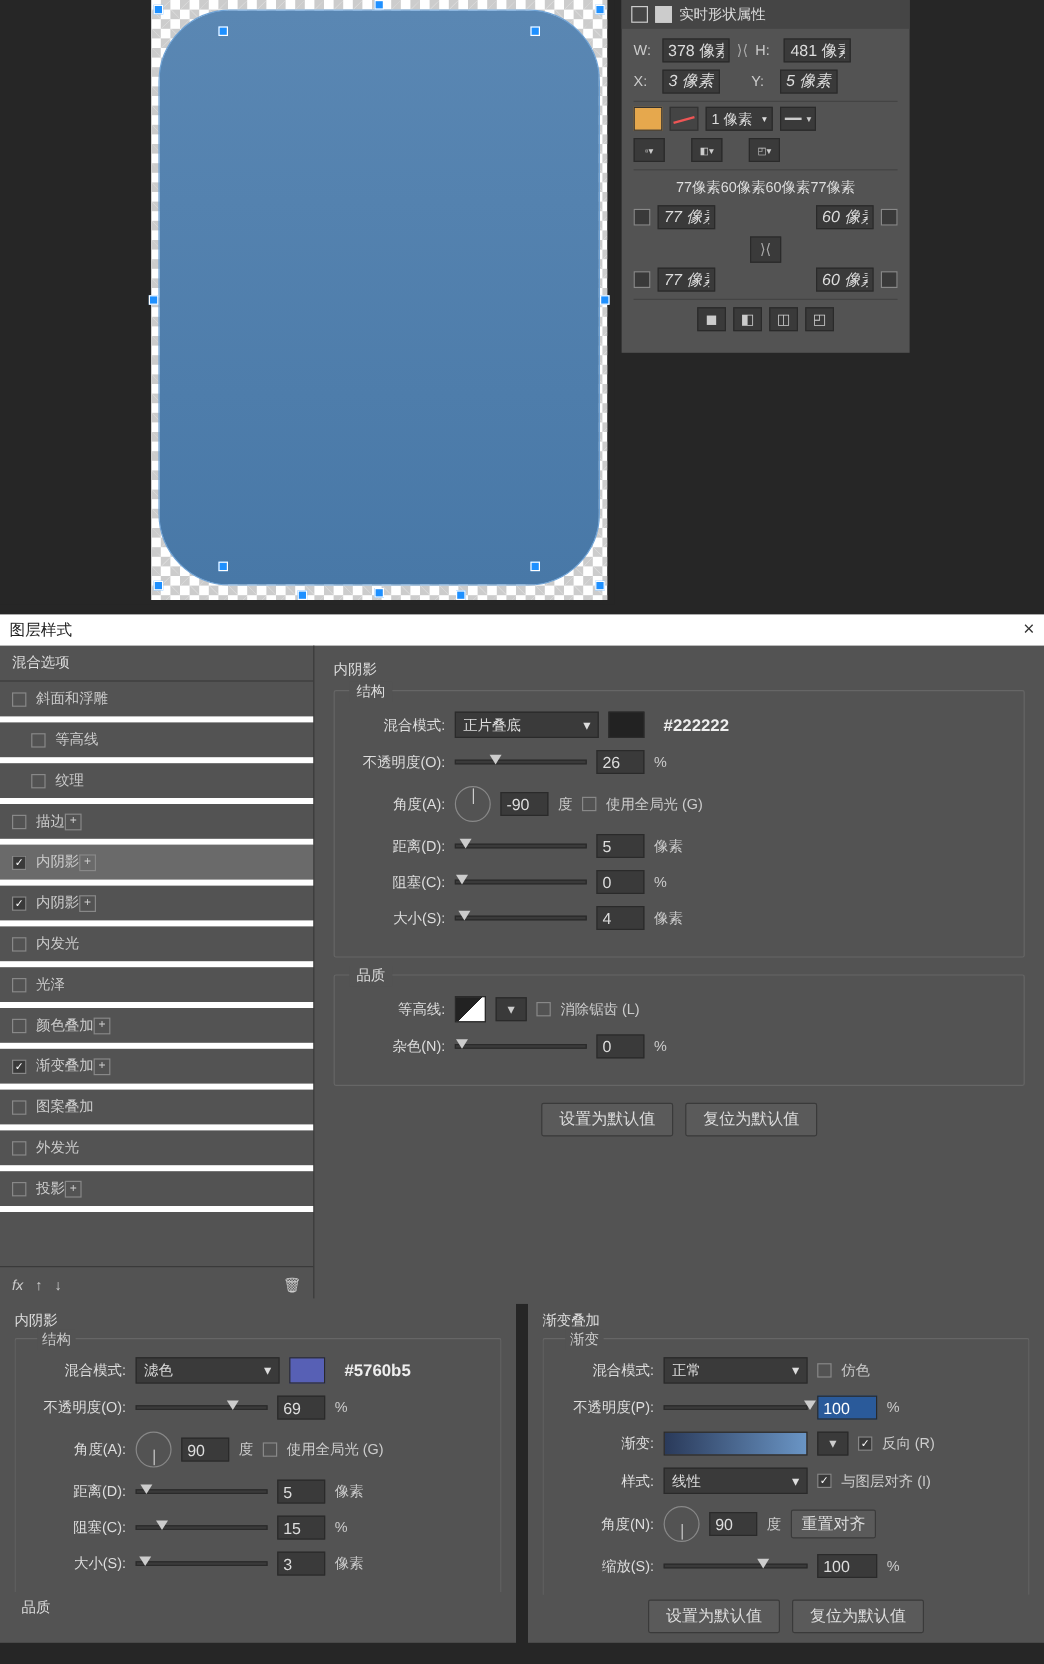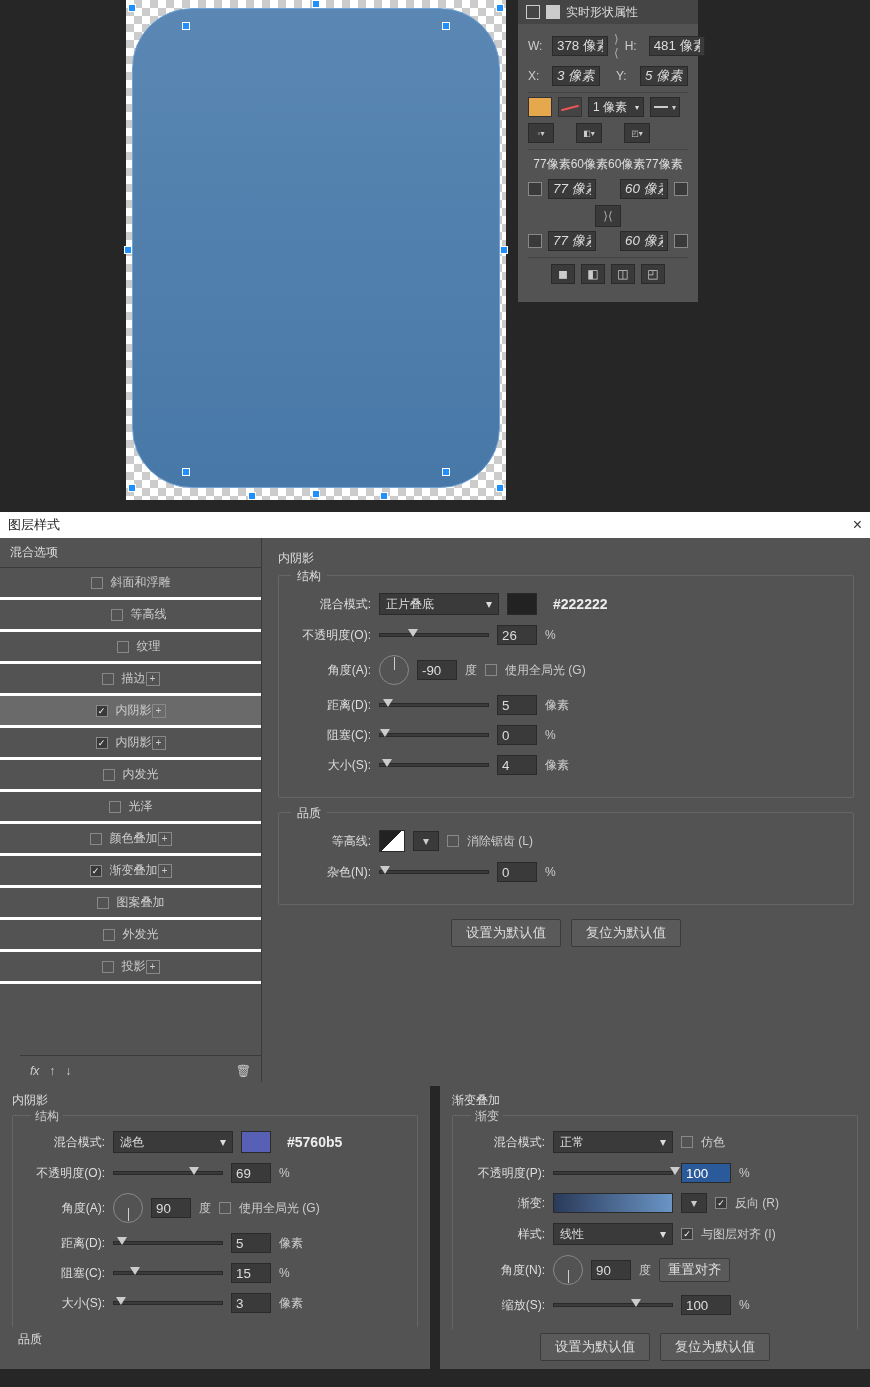--- a/index.html
+++ b/index.html
@@ -12,21 +12,21 @@
     linear-gradient(-45deg,#ccc 25%,transparent 25%),
     linear-gradient(45deg,transparent 75%,#ccc 75%),
     linear-gradient(-45deg,transparent 75%,#ccc 75%);
   background-size: 16px 16px;
   background-position: 0 0,0 8px,8px -8px,-8px 0;
   background-color: #fff;
 }
 .shape { position: absolute; left: 132px; top: 8px; width: 368px; height: 480px; border-radius: 60px; background: linear-gradient(#5a87b3,#4878a7); border: 1px solid #6fa3d6; }
 .handle { position: absolute; width: 8px; height: 8px; background: #1e90ff; border: 1px solid #fff; }
 
-.props-panel { position: absolute; left: 518px; top: 0; width: 180px; background: #535353; padding: 0 0 10px 0; }
+.props-panel { position: absolute; left: 518px; top: 0; width: 240px; background: #535353; padding: 0 0 10px 0; }
 .props-header { background: #454545; padding: 4px 8px; display: flex; align-items: center; gap: 6px; height: 24px; color: #ddd; }
 .icon-sq { width: 14px; height: 14px; border: 1px solid #ccc; }
 .props-body { padding: 8px 10px; }
 .prow { display: flex; align-items: center; gap: 6px; margin-bottom: 6px; }
 .plabel { color: #ccc; min-width: 18px; }
 .pinput { background: #3a3a3a; border: 1px solid #2a2a2a; color: #ddd; padding: 2px 4px; width: 56px; height: 20px; }
 .pinput.sm { width: 48px; font-style: italic; }
 .swatch { width: 24px; height: 20px; background: #e6a84d; border: 1px solid #333; }
 .stroke-swatch { width: 24px; height: 20px; background: #444; border: 1px solid #333; position: relative; }
 .stroke-swatch::after { content:""; position:absolute; left:2px; top:9px; right:2px; height:2px; background:#e55; transform: rotate(-15deg); }
@@ -42,29 +42,29 @@
 .pathop .btn { width:24px; height:20px; background:#3a3a3a; border:1px solid #2a2a2a; display:flex; align-items:center; justify-content:center; }
 
 .dialog { position: absolute; left: 0; top: 512px; width: 870px; background: #fff; }
 .dlg-title { display:flex; justify-content:space-between; padding: 4px 8px; color:#222; font-size:13px; }
 .close-x { font-size:16px; color:#333; cursor:pointer; }
 .dlg-body { background: #535353; display: flex; height: 548px; }
 
 .style-list { width: 262px; border-right: 1px solid #3a3a3a; display:flex; flex-direction:column; }
 .style-head { padding: 8px 10px; border-bottom: 1px solid #3a3a3a; color:#ddd; }
 .style-blend { padding: 6px 10px; border-bottom: 1px solid #3a3a3a; color:#ddd; }
-.style-item { display:flex; align-items:center; justify-content:center; padding: 6px 10px; border-bottom:3px solid #ffffff; }
+.style-item { display:flex; align-items:center; justify-content:flex-start; padding: 6px 10px; border-bottom:5px solid #ffffff; }
 .style-item .left { display:flex; align-items:center; gap:8px; }
 .style-item.indent .left { padding-left: 16px; }
 .style-item.sel { background: #6a6a6a; }
 .chk { width:12px; height:12px; border:1px solid #888; display:inline-flex; align-items:center; justify-content:center; font-size:9px; color:#fff; }
 .chk.on { background:#3a3a3a; }
 .chk.on::after { content:"✓"; }
 .plus { width:14px; height:14px; border:1px solid #888; display:flex; align-items:center; justify-content:center; font-size:10px; }
-.style-foot { margin-top:auto; display:flex; align-items:center; gap:10px; padding:8px 10px; border-top:1px solid #3a3a3a;margin-left:20px; }
+.style-foot { margin-top:auto; display:flex; align-items:center; gap:10px; padding:8px 10px; border-top:1px solid #3a3a3a; }
 .style-foot .spacer { flex:1; }
 
 .settings { flex:1; padding: 12px 16px; position: relative; }
 .fieldset { border: 1px solid #666; border-radius: 2px; padding: 10px 12px 12px; margin-bottom: 14px; }
 .fs-title { position: relative; top: -18px; background: #535353; padding: 0 6px; color:#ddd; display:inline-block; }
 .fs-content { margin-top: -10px; }
 .srow { display:flex; align-items:center; gap:8px; margin-bottom: 10px; }
 .srow .lbl { width: 80px; text-align: right; color:#ddd; }
 .select { background:#3a3a3a; border:1px solid #2a2a2a; color:#ddd; height:22px; width:120px; padding:0 6px; display:flex; align-items:center; justify-content:space-between; }
 .color-sw { width:30px; height:22px; border:1px solid #2a2a2a; }

